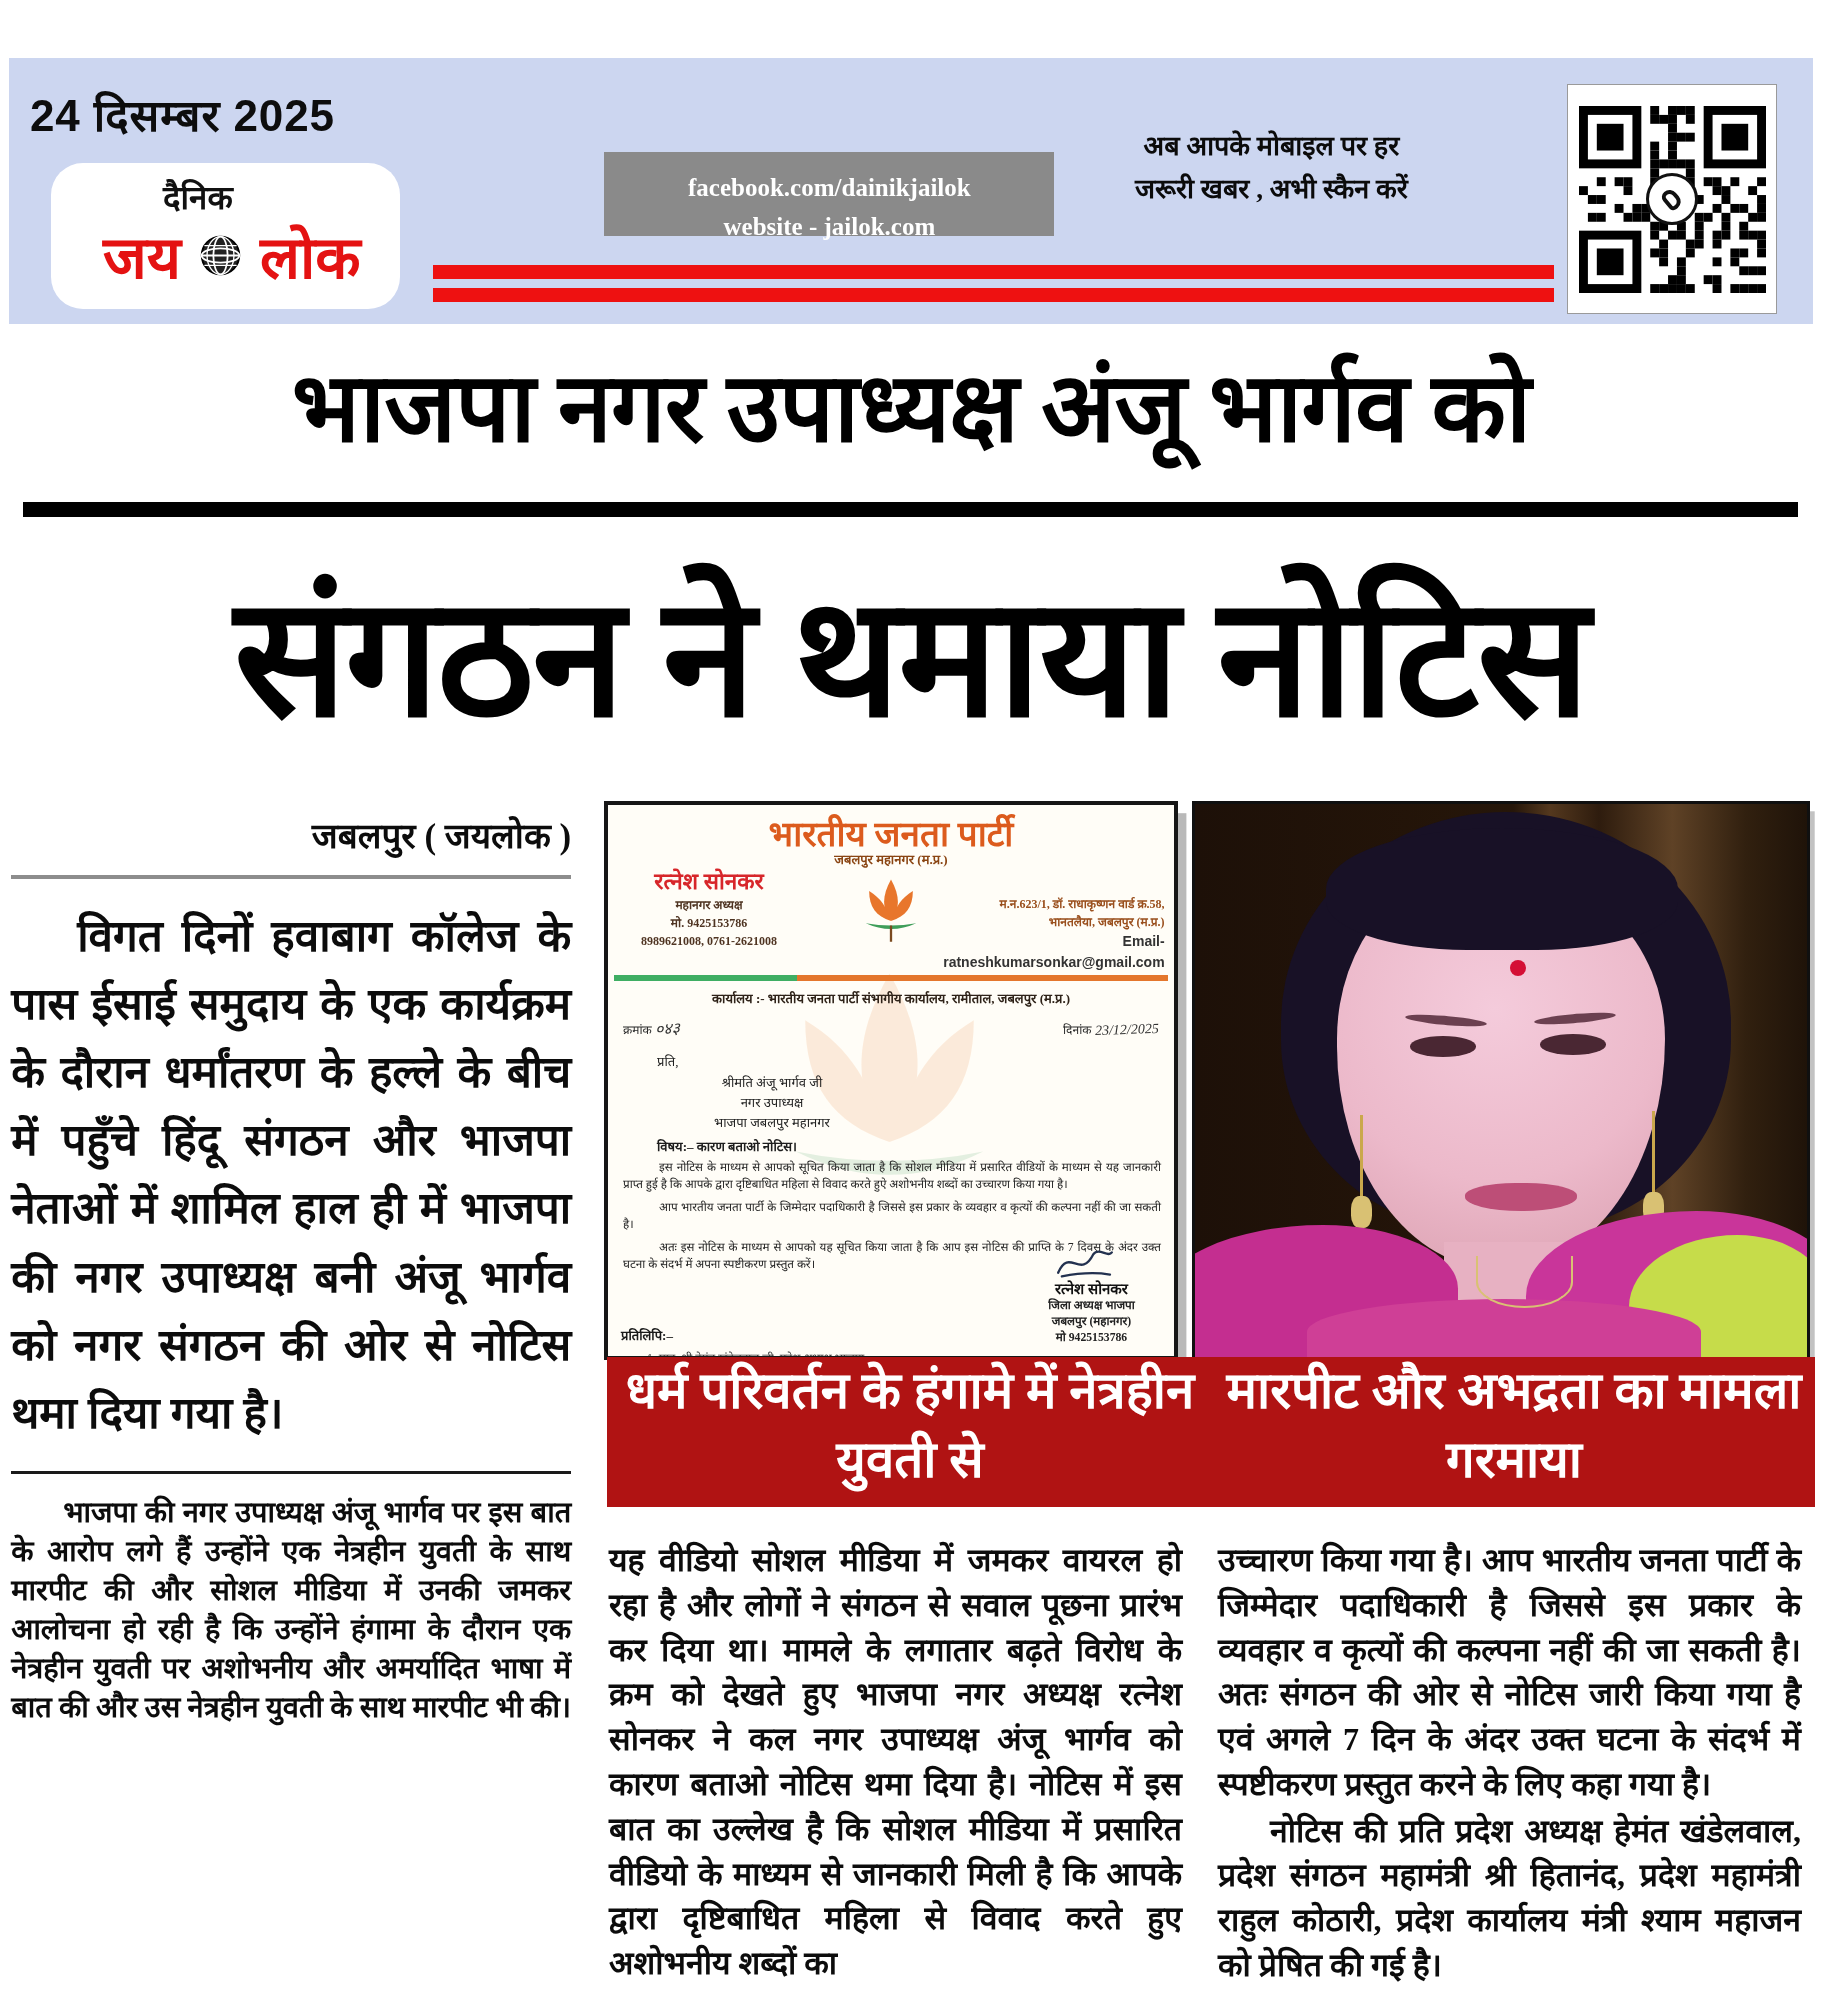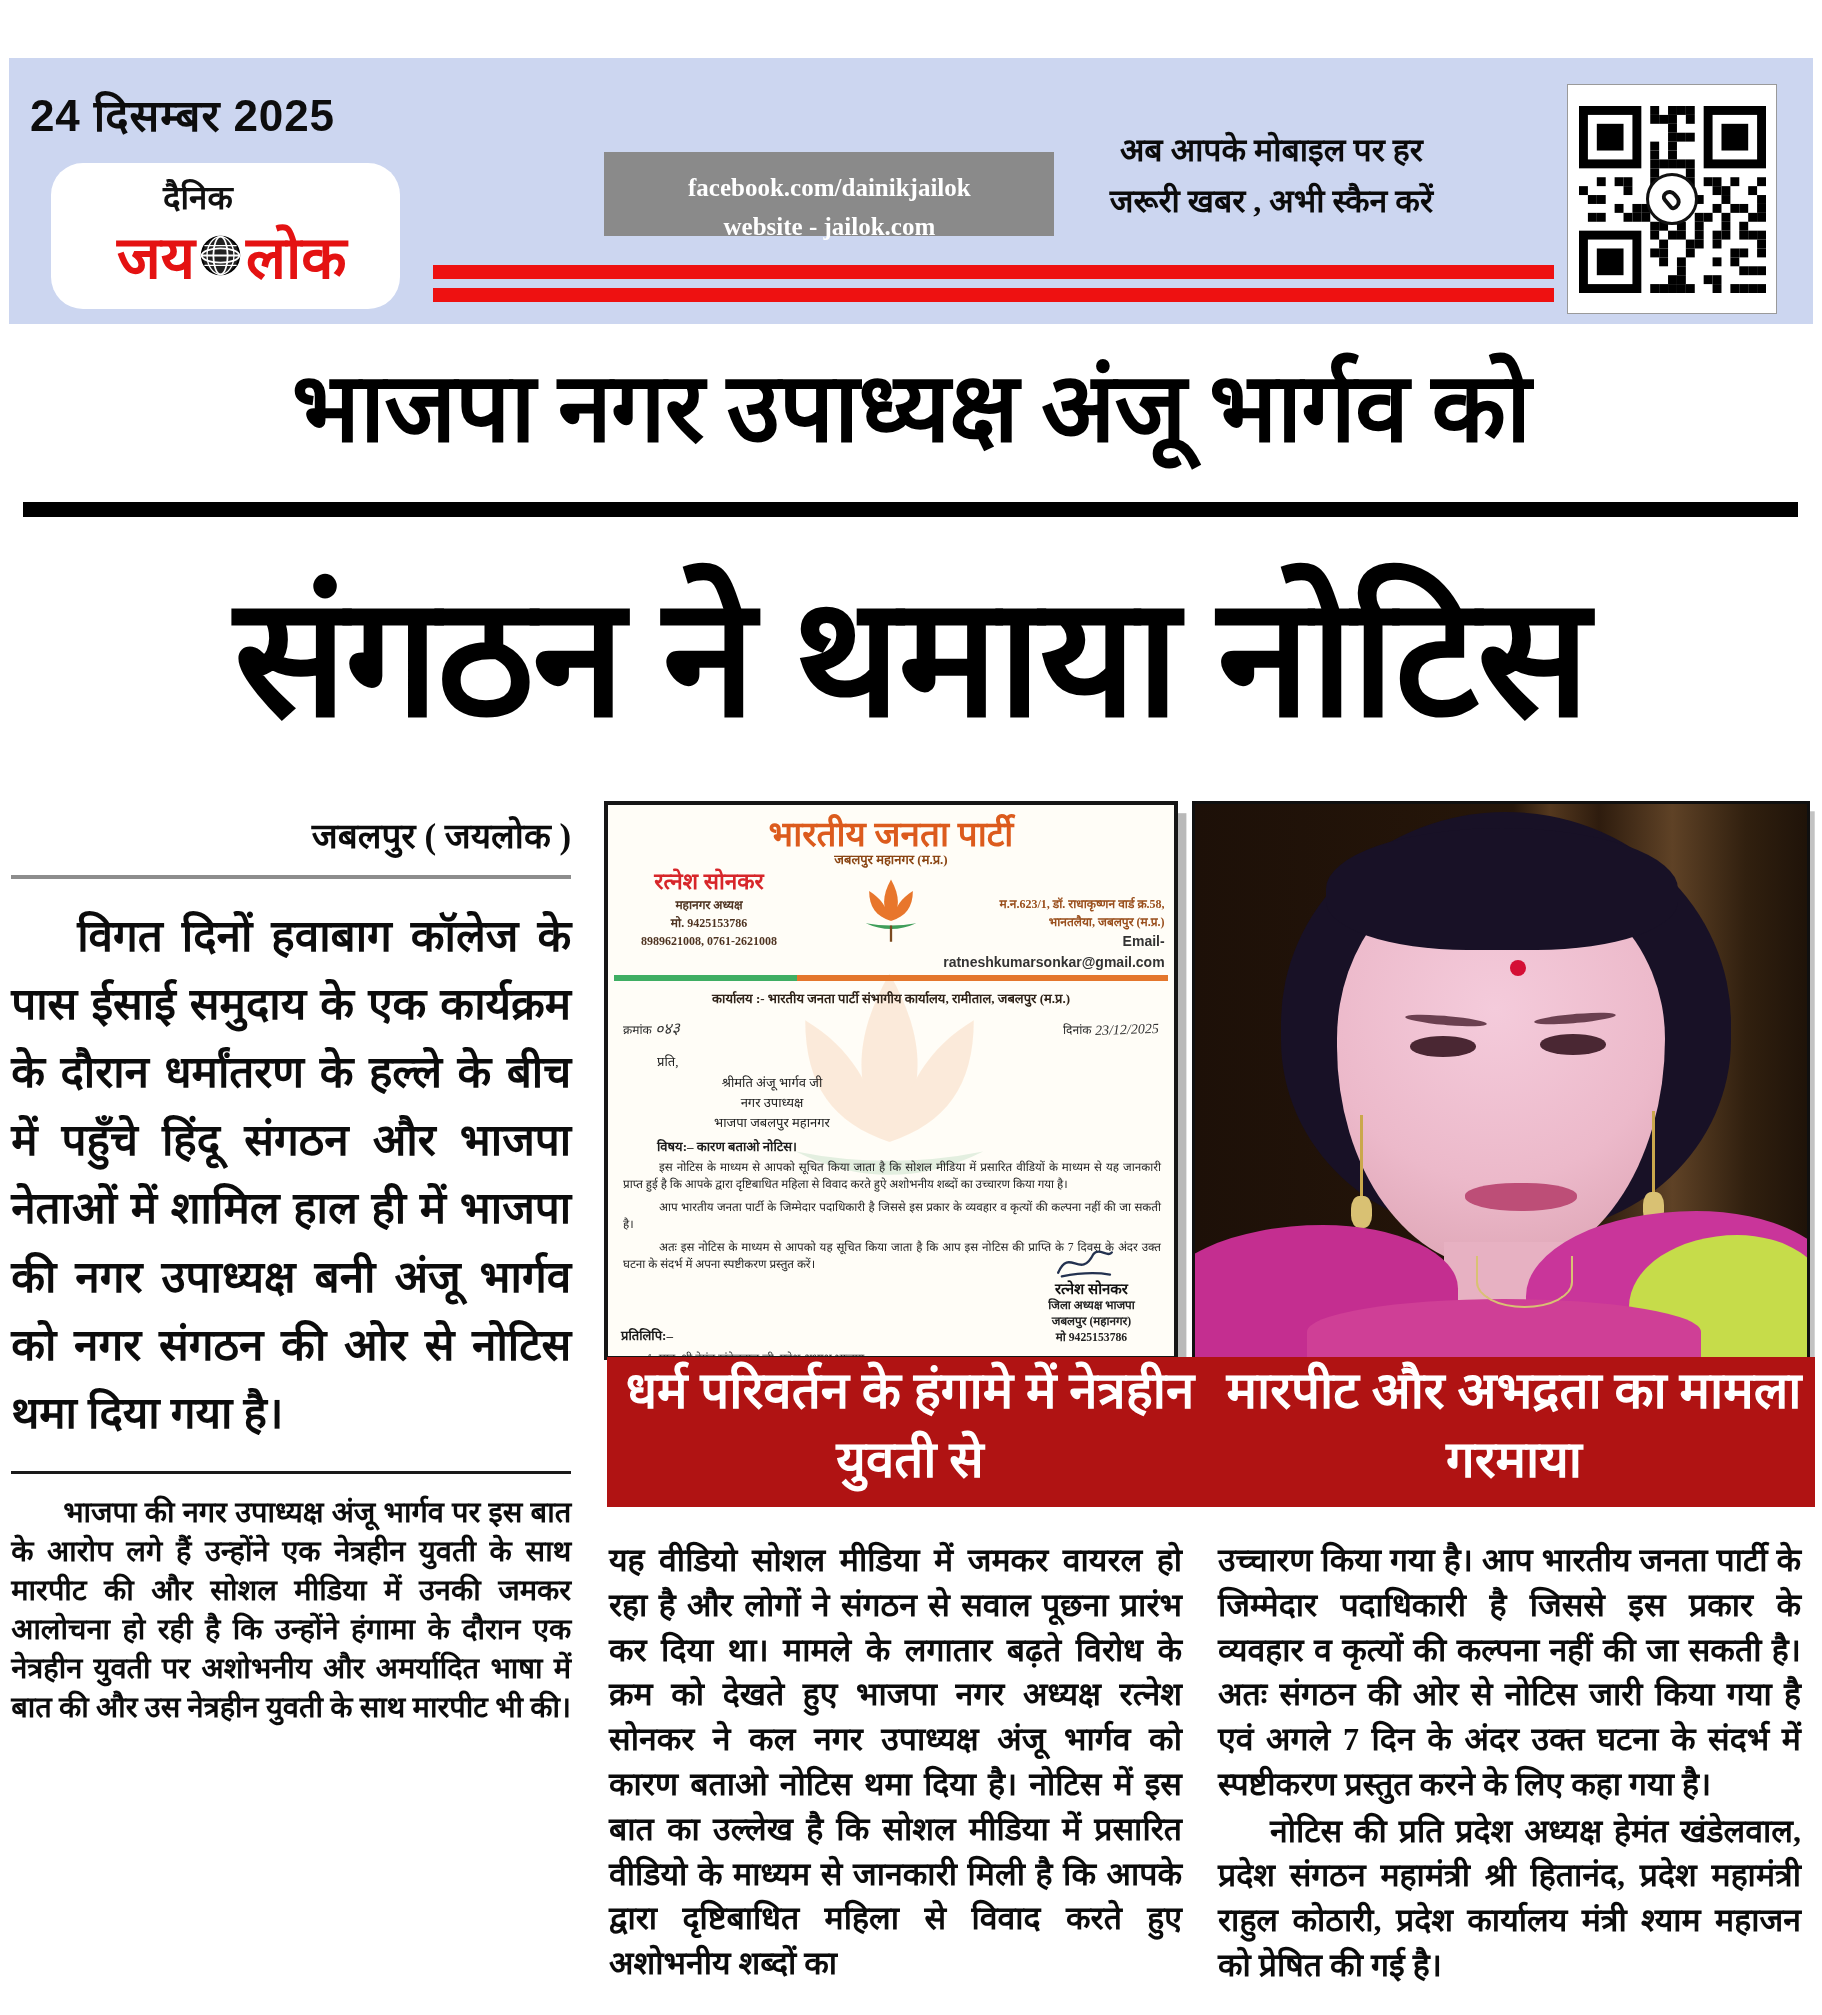--- a/index.html
+++ b/index.html
@@ -9,27 +9,27 @@
     overflow:hidden; font-family:"Liberation Serif","DejaVu Serif",serif; color:#0c0c0c;
   }
   .abs { position:absolute; }
 
   
   .header-band { left:9.4px; top:58px; width:1804px; height:266px; background:#ccd6f0; }
   .date-text { left:20.6px; top:26px; font-family:"Liberation Sans","DejaVu Sans",sans-serif;
     font-weight:900; font-size:44px; color:#0d0d0d; letter-spacing:0.9px; }
   .logo-card { left:42px; top:105px; width:349px; height:146px; background:#fff; border-radius:32px; }
   .brand-top { left:0; right:56px; top:11.2px; text-align:center; font-size:33px; font-weight:700; color:#111; }
-  .brand-main { left:0; right:0; top:52px; display:flex; align-items:center; justify-content:center; gap:4px;
+  .brand-main { left:0; right:0; top:52px; display:flex; align-items:center; justify-content:center; gap:18px;
     font-weight:900; font-size:59px; color:#e41212;margin-left:12px; }
   .globe-icon { width:43px; height:43px; }
   .social-box { left:595px; top:94px; width:450px; height:84px; background:#8a8a8a;
     color:#fff; text-align:center; font-family:Liberation Serif, serif;
     font-size:25px; font-weight:700; line-height:1.55; padding-top:17px; }
-  .scan-text { left:1042px; top:67px; width:440px; text-align:center; font-size:32px; font-weight:900;
+  .scan-text { left:1042px; top:67px; width:440px; text-align:center; font-size:27px; font-weight:900;
     line-height:1.6; color:#0b0b0b; }
   .qr-box { left:1567px; top:84px; width:210px; height:230px; background:#fff; border:1.9px solid #9a9a9a;
     display:flex; align-items:center; justify-content:center; }
   .qr-wrap { position:relative; width:187px; height:187px; }
   .wa-circle { position:absolute; left:67px; top:67px; width:52px; height:52px; border-radius:50%;
     background:#fff; border:3.7px solid #111; }
   .wa-phone { position:absolute; left:15px; top:13px; width:15px; height:20.6px; border:4.7px solid #111;
     border-radius:7.5px 9.4px 9.4px 5.6px; transform:rotate(-40deg); }
   .stripe { left:433px; width:1121px; height:14px; background:#ee1111; }
 

